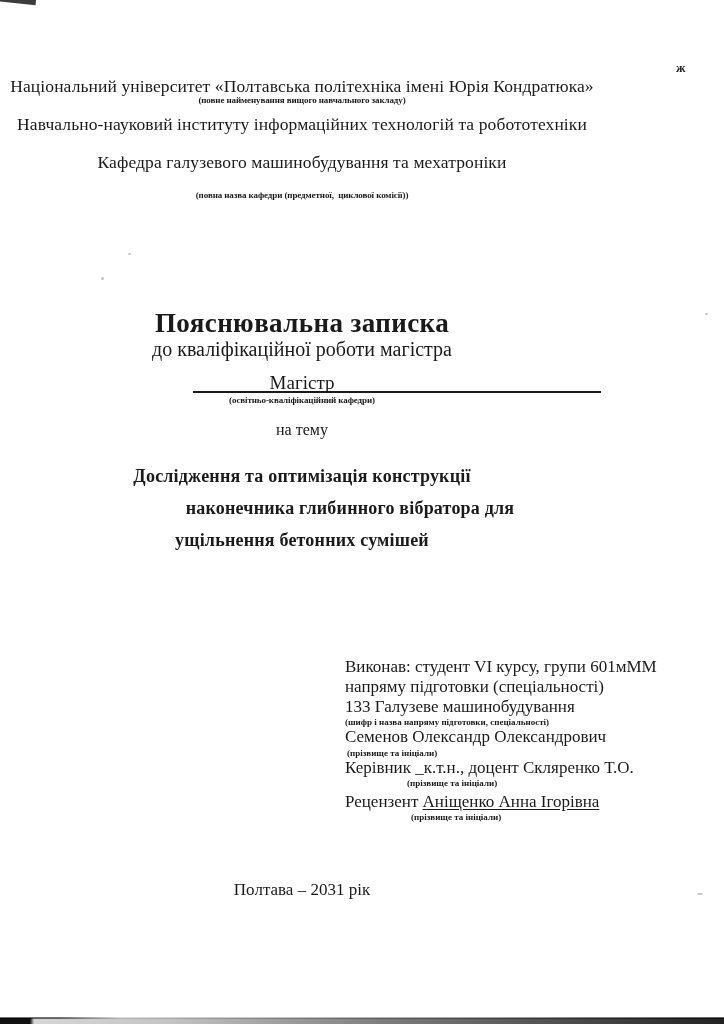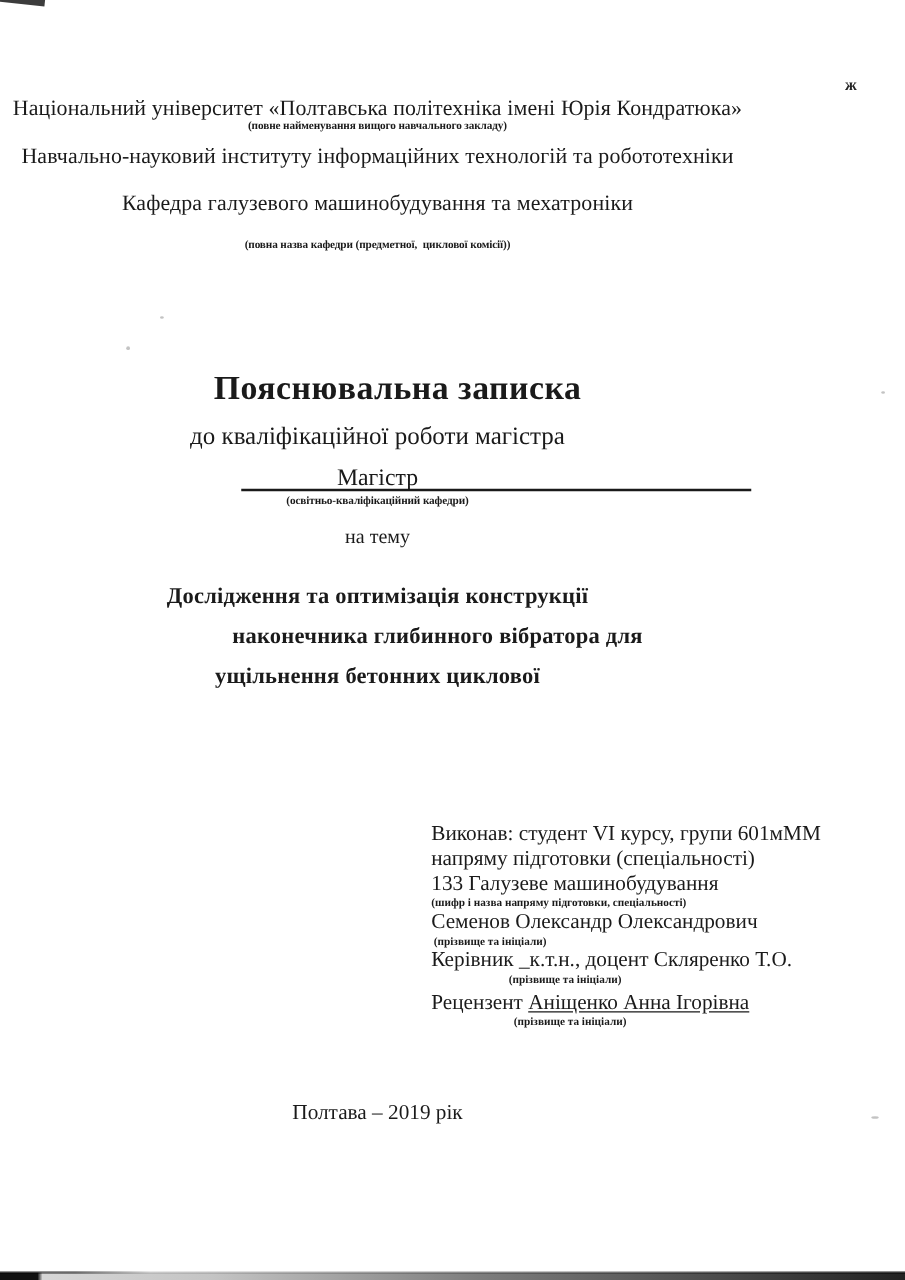--- a/index.html
+++ b/index.html
@@ -170,43 +170,43 @@
   <div class="top-mark">ж</div>
 
   <div class="line inst-line" style="top:76px;">Національний університет «Полтавська політехніка імені Юрія Кондратюка»</div>
   <div class="line inst-line" style="top:114px;">Навчально-науковий інституту інформаційних технологій та робототехніки</div>
 
   <div class="line caption" style="top:96px;">(повне найменування вищого навчального закладу)</div>
 
   <div class="line inst-line" style="top:152px;">Кафедра галузевого машинобудування та мехатроніки</div>
   <div class="line caption" style="top:191px;">(повна назва кафедри (предметної,  циклової комісії))</div>
 
-  <div class="line doc-title" style="top:295px;padding-left:16px;">Пояснювальна записка</div>
+  <div class="line doc-title" style="top:308px;">Пояснювальна записка</div>
   <div class="line doc-subtitle" style="top:338px;">до кваліфікаційної роботи магістра</div>
 
   <div class="line degree" style="top:372px;">Магістр</div>
   <div class="degree-rule" style="top:391px;"></div>
   <div class="line caption" style="top:396px;">(освітньо-кваліфікаційний кафедри)</div>
 
   <div class="line na-temu" style="top:421px;">на тему</div>
 
   <div class="line thesis-title" style="top:465px;">Дослідження та оптимізація конструкції</div>
   <div class="line thesis-title" style="top:497px;padding-left:48px;">наконечника глибинного вібратора для</div>
-  <div class="line thesis-title" style="top:529px;">ущільнення бетонних циклової</div>
+  <div class="line thesis-title" style="top:529px;">ущільнення бетонних сумішей</div>
 
   <div class="author-block">
     <div class="row">Виконав: студент VI курсу, групи 601мММ</div>
     <div class="row">напряму підготовки (спеціальності)</div>
     <div class="row">133 Галузеве машинобудування</div>
     <div class="cap cap-indent-1">(шифр і назва напряму підготовки, спеціальності)</div>
     <div class="row">Семенов Олександр Олександрович</div>
     <div class="cap cap-indent-2">(прізвище та ініціали)</div>
     <div class="row">Керівник _к.т.н., доцент Скляренко Т.О.</div>
     <div class="cap cap-indent-3">(прізвище та ініціали)</div>
     <div class="gap-sm"></div>
     <div class="row"><span>Рецензент </span><span class="underline-name">Аніщенко Анна Ігорівна</span></div>
     <div class="cap cap-indent-4">(прізвище та ініціали)</div>
   </div>
 
-  <div class="line city-year" style="top:880px;">Полтава – 2019 рік</div>
+  <div class="line city-year" style="top:880px;">Полтава – 2031 рік</div>
 
   <div class="scan-edge-bottom"></div>
 </div>
 
 </body></html>

